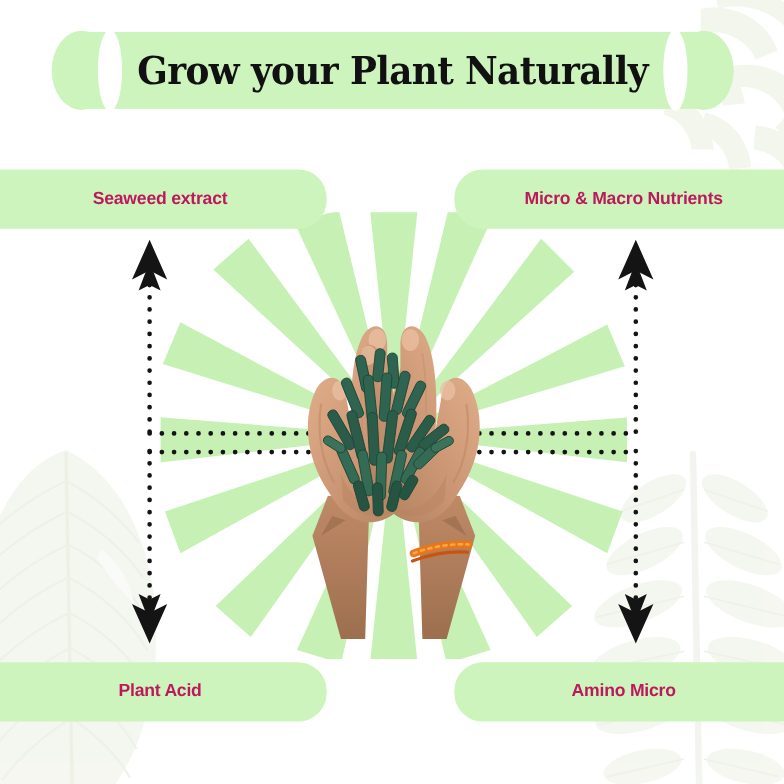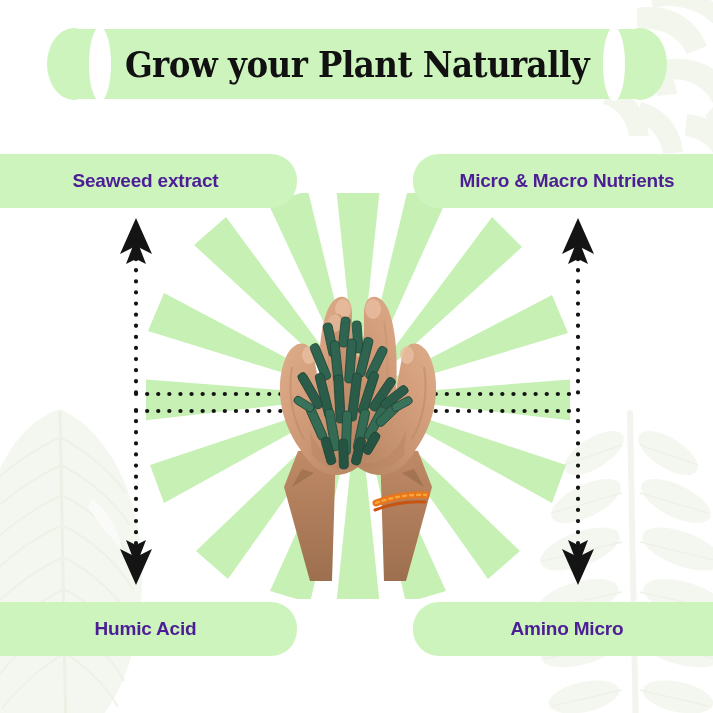--- a/index.html
+++ b/index.html
@@ -97,22 +97,22 @@
   .pill {
     position: absolute;
     background: #cdf4bd;
     display: flex;
     align-items: center;
     height: 54px;
   }
   .pill span {
     font-family: "Liberation Sans", sans-serif;
     font-weight: 700;
-    font-size: 19px;
-    color: #4c1d95;
+    font-size: 16px;
+    color: #be185d;
     letter-spacing: -0.2px;
     white-space: nowrap;
   }
 
   .pill-tl {
     left: -28px; top: 154px; width: 325px;
     border-radius: 0 26px 26px 0;
     justify-content: center;
     padding-left: 22px;
   }
@@ -432,20 +432,20 @@
 
   <div class="pill pill-tl">
     <span>Seaweed extract</span>
   </div>
 
   <div class="pill pill-tr">
     <span>Micro &amp; Macro Nutrients</span>
   </div>
 
   <div class="pill pill-bl">
-    <span>Humic Acid</span>
+    <span>Plant Acid</span>
   </div>
 
   <div class="pill pill-br">
     <span>Amino Micro</span>
   </div>
 
 </div>
 
 </body></html>

